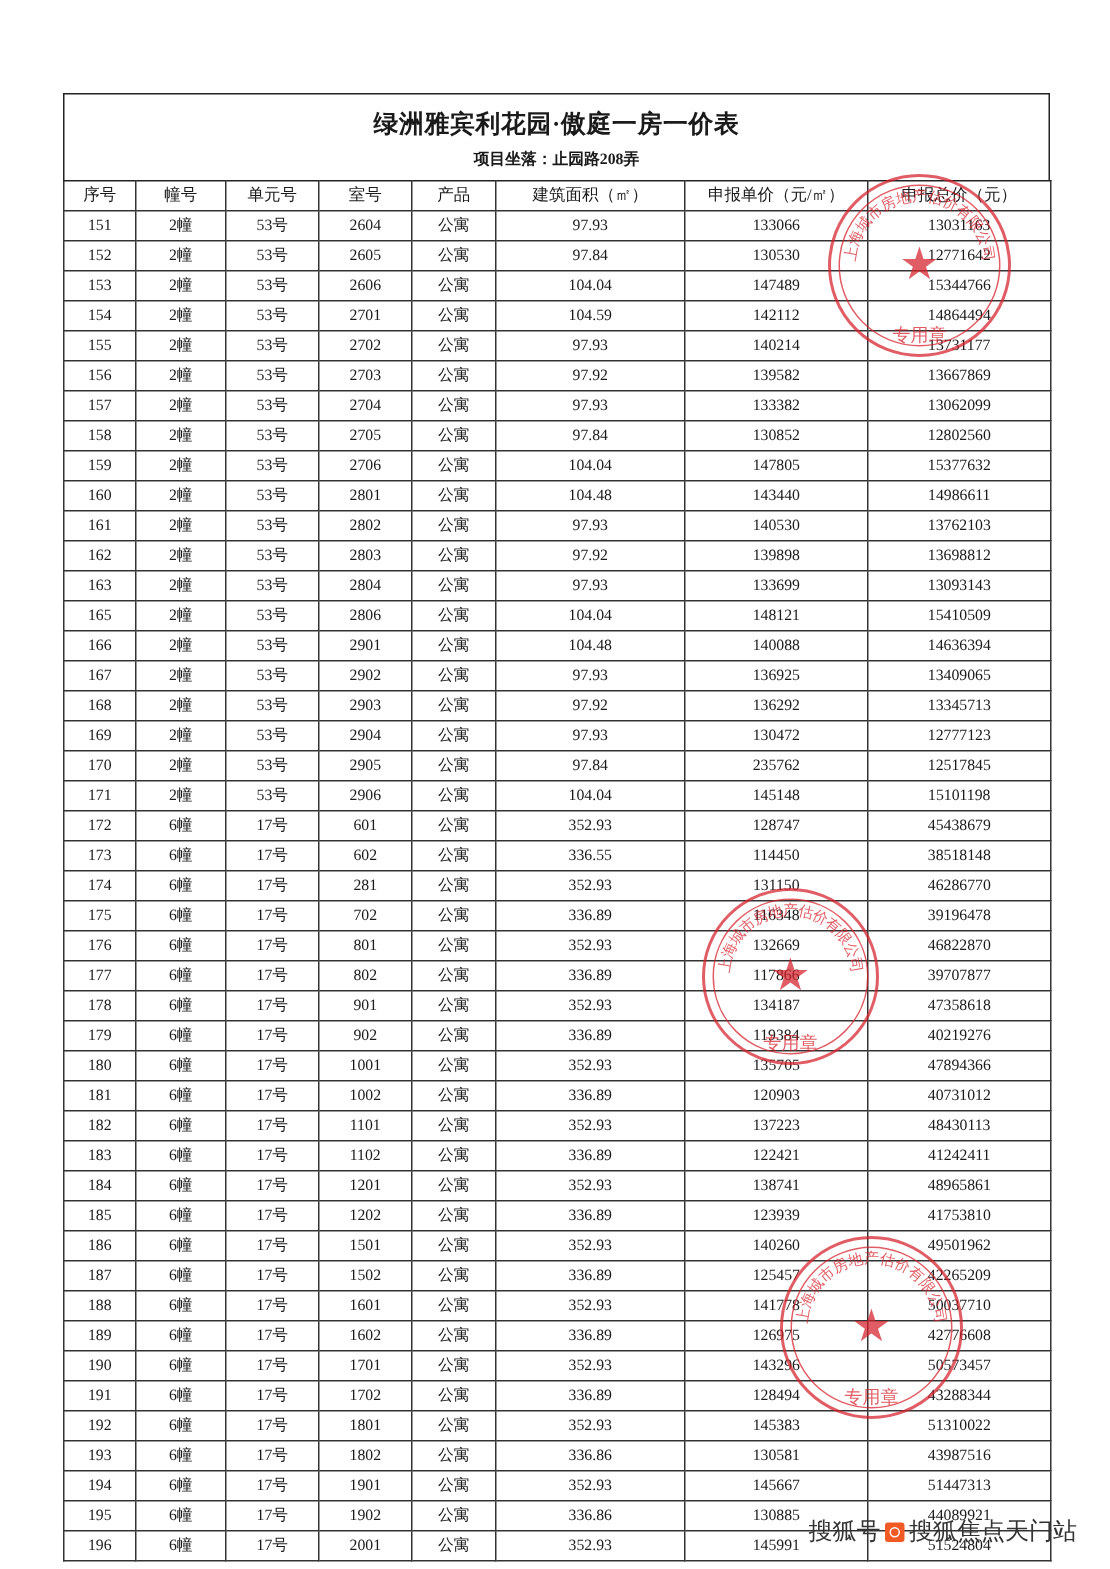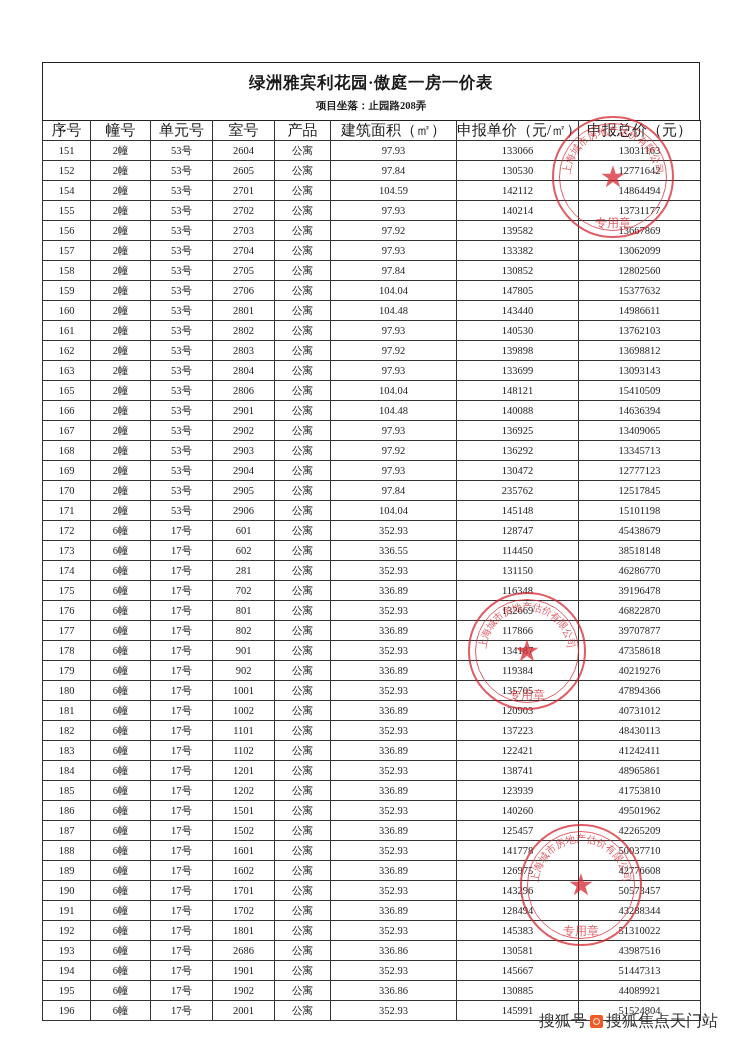--- a/index.html
+++ b/index.html
@@ -55,21 +55,21 @@
     font-size: 10.5px;
     height: 19px;
     line-height: 19px;
     padding: 0;
     font-family: "Liberation Serif", serif;
     white-space: nowrap;
     overflow: hidden;
   }
   table.price th {
     font-weight: normal;
-    font-size: 15px;
+    font-size: 11px;
   }
   table.price thead th {
     border-top: 1.5px solid #222;
   }
   .col-seq    { width: 48px; }
   .col-bldg   { width: 60px; }
   .col-unit   { width: 62px; }
   .col-room   { width: 62px; }
   .col-prod   { width: 56px; }
   .col-area   { width: 126px; }
@@ -208,20 +208,30 @@
             <td>152</td>
             <td>2幢</td>
             <td>53号</td>
             <td>2605</td>
             <td>公寓</td>
             <td>97.84</td>
             <td>130530</td>
             <td>12771642</td>
           </tr>
           <tr>
+            <td>153</td>
+            <td>2幢</td>
+            <td>53号</td>
+            <td>2606</td>
+            <td>公寓</td>
+            <td>104.04</td>
+            <td>147489</td>
+            <td>15344766</td>
+          </tr>
+          <tr>
             <td>154</td>
             <td>2幢</td>
             <td>53号</td>
             <td>2701</td>
             <td>公寓</td>
             <td>104.59</td>
             <td>142112</td>
             <td>14864494</td>
           </tr>
           <tr>
@@ -591,21 +601,21 @@
             <td>1801</td>
             <td>公寓</td>
             <td>352.93</td>
             <td>145383</td>
             <td>51310022</td>
           </tr>
           <tr>
             <td>193</td>
             <td>6幢</td>
             <td>17号</td>
-            <td>2686</td>
+            <td>1802</td>
             <td>公寓</td>
             <td>336.86</td>
             <td>130581</td>
             <td>43987516</td>
           </tr>
           <tr>
             <td>194</td>
             <td>6幢</td>
             <td>17号</td>
             <td>1901</td>

